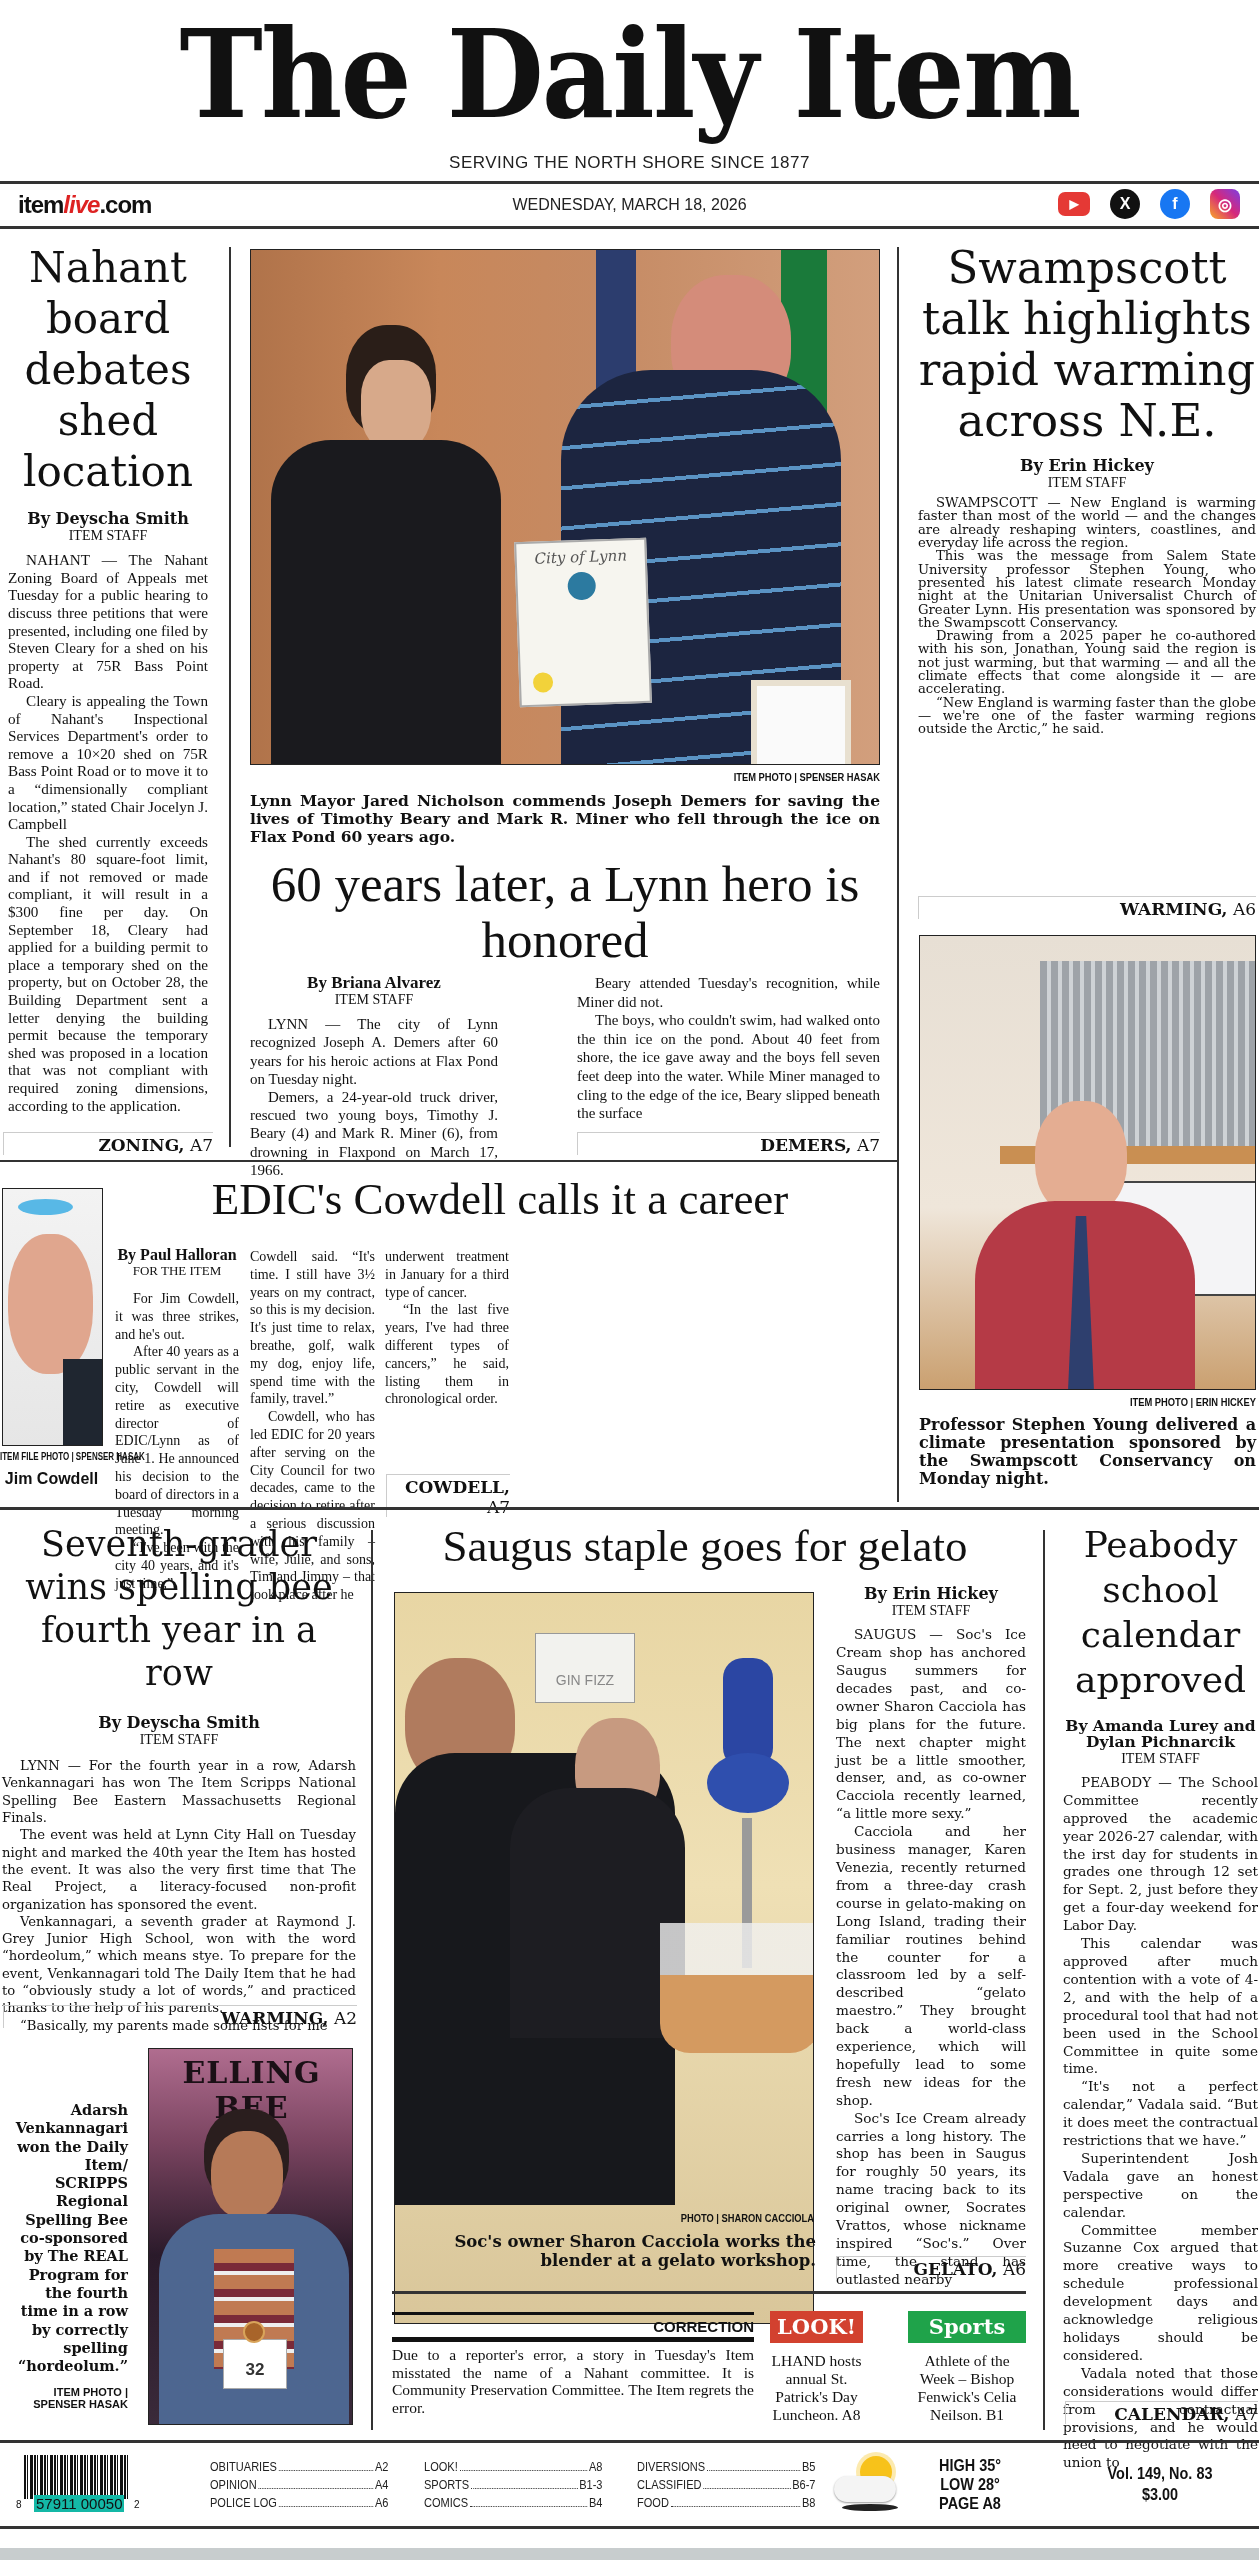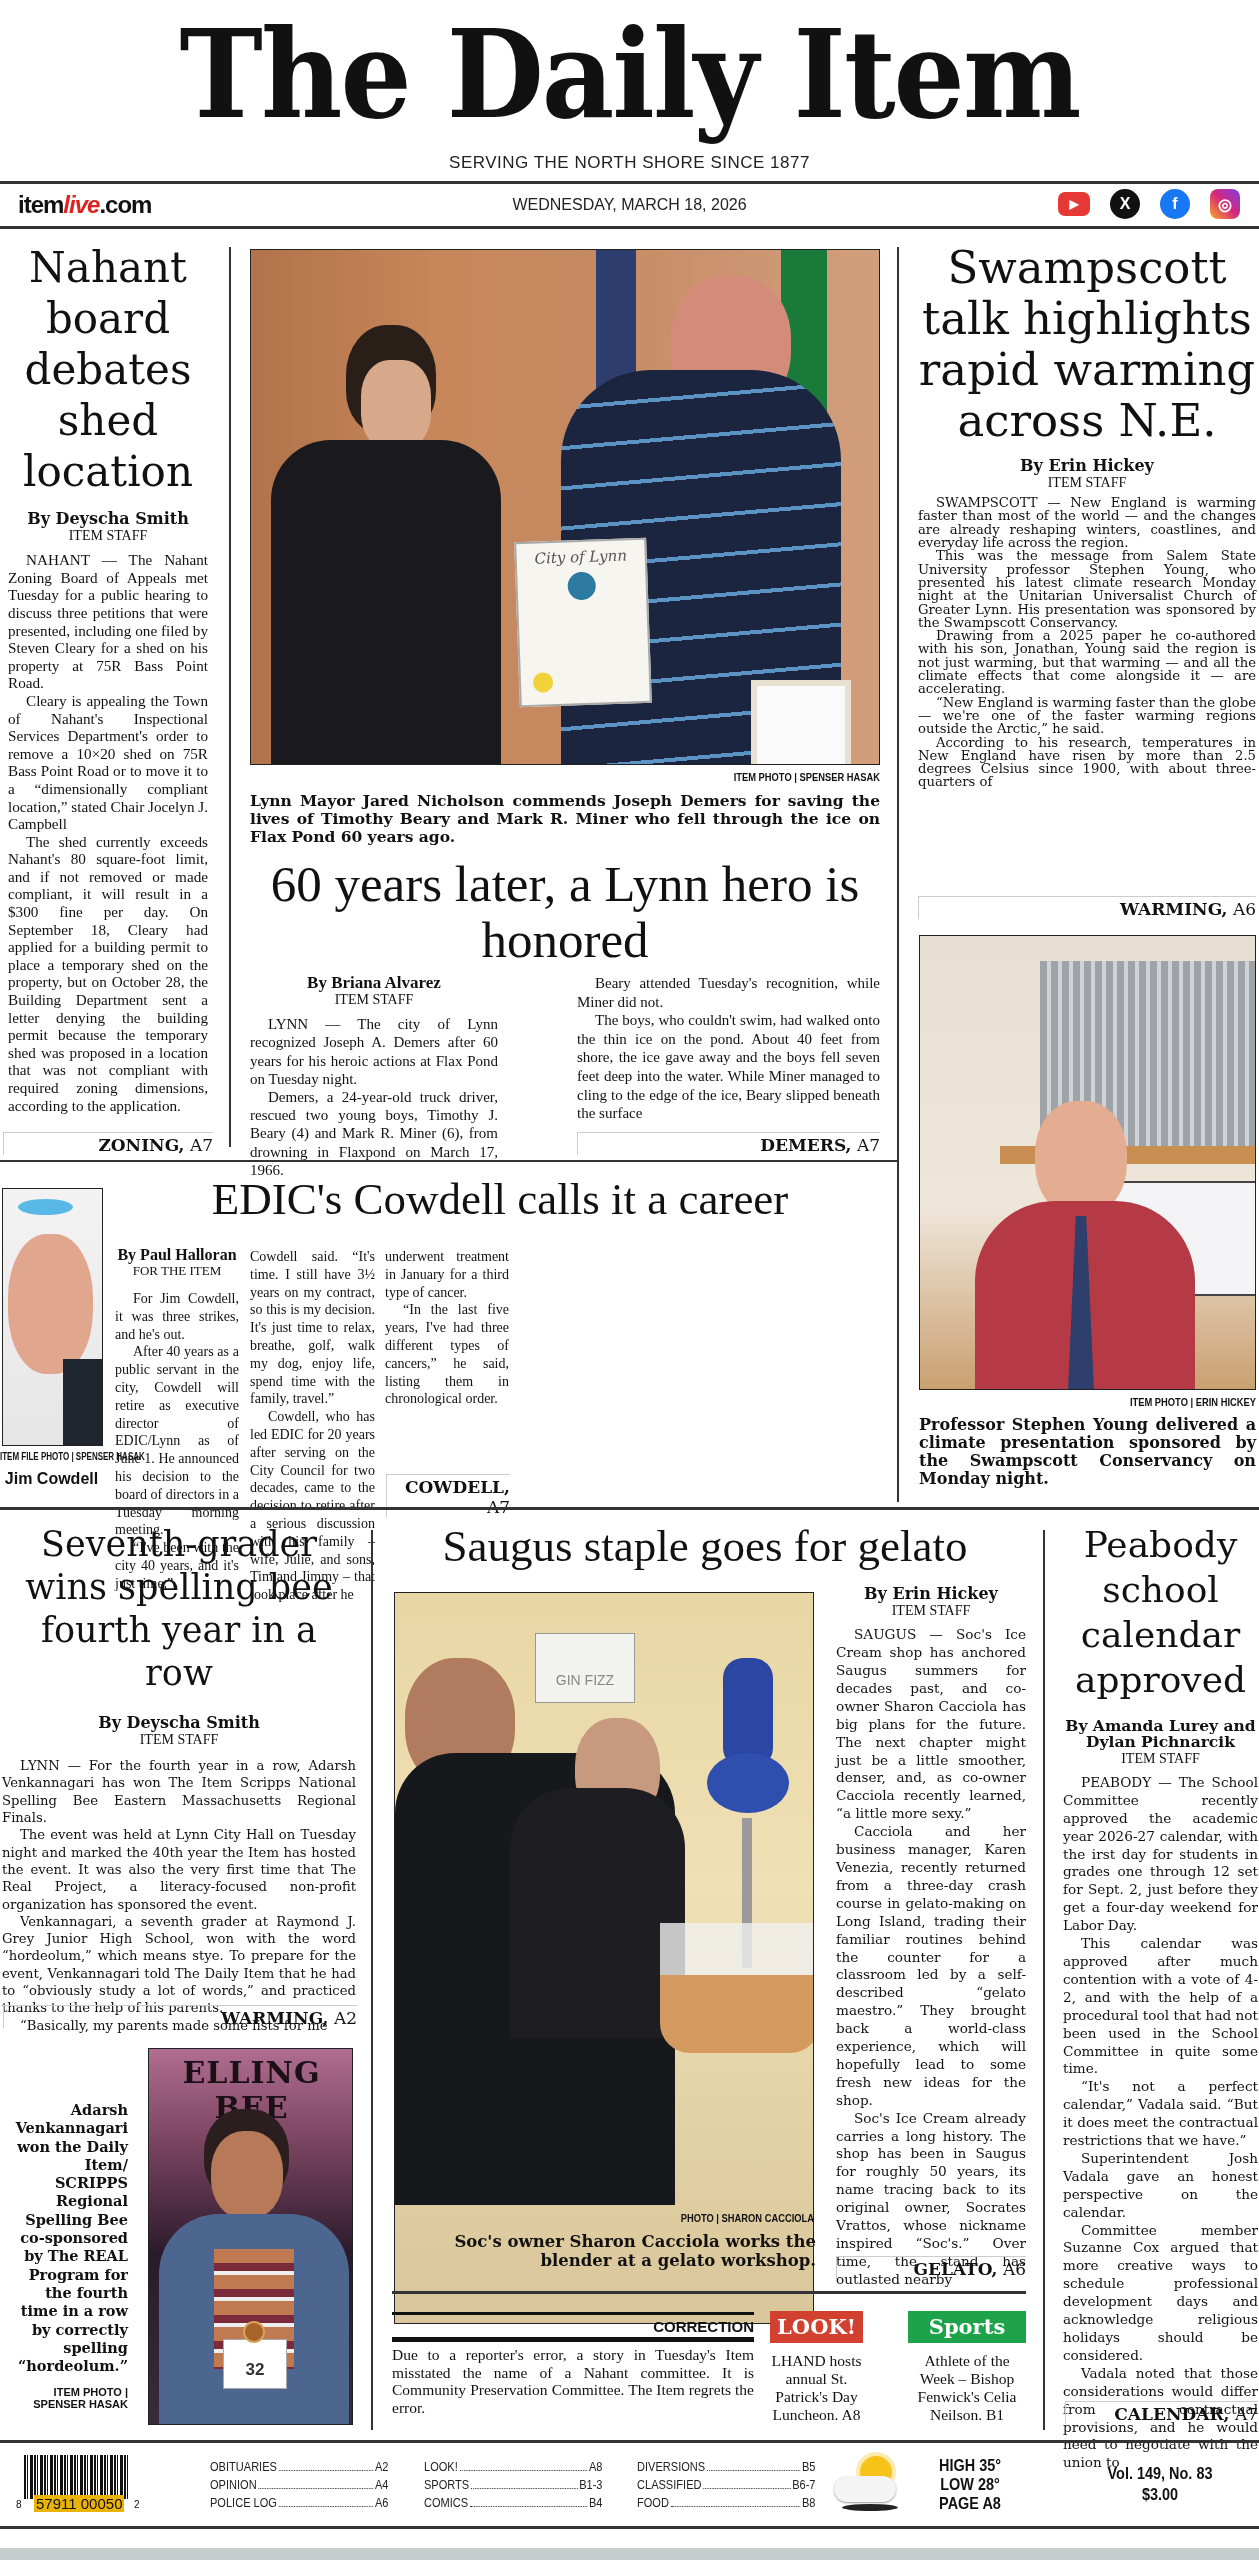--- a/index.html
+++ b/index.html
@@ -118,21 +118,20 @@
 
 <div class="abs" style="left:918px; top:242px; width:338px;">
   <div class="hed" style="font-size:45px; line-height:51px;">Swampscott talk highlights rapid warming across N.E.</div>
   <div class="byline" style="margin-top:12px;">By Erin Hickey</div>
   <div class="staff">ITEM STAFF</div>
   <div class="body serif" style="margin-top:6px; font-family:'DejaVu Serif',serif; font-size:13.2px; line-height:13.3px;">
     <p>SWAMPSCOTT — New England is warming faster than most of the world — and the changes are already reshaping winters, coastlines, and everyday life across the region.</p>
     <p>This was the message from Salem State University professor Stephen Young, who presented his latest climate research Monday night at the Unitarian Universalist Church of Greater Lynn. His presentation was sponsored by the Swampscott Conservancy.</p>
     <p>Drawing from a 2025 paper he co-authored with his son, Jonathan, Young said the region is not just warming, but that warming — and all the climate effects that come alongside it — are accelerating.</p>
     <p>“New England is warming faster than the globe — we're one of the faster warming regions outside the Arctic,” he said.</p>
-    <p>According to his research, temperatures in New England have risen by more than 2.5 degrees Celsius since 1900, with about three-quarters of</p>
   </div>
 </div>
 <div class="abs jump" style="left:918px; top:896px; width:338px;"><b>WARMING,</b> <span>A6</span></div>
 <div class="abs photo" style="left:919px; top:935px; width:337px; height:455px; background:linear-gradient(180deg,#e7dfd4 0%,#efe6da 60%,#caa070 100%);">
   <div class="abs" style="left:120px; top:25px; width:217px; height:190px; background:repeating-linear-gradient(90deg,#9ea3a8 0 7px,#cfd3d6 7px 11px);"></div>
   <div class="abs" style="left:80px; top:210px; width:257px; height:18px; background:#c98f52;"></div>
   <div class="abs" style="left:180px; top:245px; width:157px; height:115px; background:#f4f4f6; border:2px solid #444;"></div>
   <div class="abs" style="left:115px; top:165px; width:92px; height:115px; border-radius:45%; background:#e4ad92;"></div>
   <div class="abs" style="left:55px; top:265px; width:220px; height:190px; border-radius:80px 80px 0 0; background:#b53a46;"></div>
   <div class="abs" style="left:148px; top:280px; width:26px; height:175px; background:#2e3f6e; clip-path:polygon(30% 0,70% 0,100% 100%,0 100%);"></div>
@@ -248,21 +247,21 @@
     <p>Committee member Suzanne Cox argued that more creative ways to schedule professional development days and acknowledge religious holidays should be considered.</p>
     <p>Vadala noted that those considerations would differ from contractual provisions, and he would need to negotiate with the union to</p>
   </div>
 </div>
 <div class="abs jump" style="left:1065px; top:2401px; width:193px;"><b>CALENDAR,</b> <span>A7</span></div>
 
 <div class="abs rule-h" style="left:0; top:2440px; width:1259px; height:3px;"></div>
 <div class="abs" style="left:16px; top:2455px; width:120px; height:60px;">
   <div style="position:absolute; left:8px; top:0; width:106px; height:44px; background:repeating-linear-gradient(90deg,#111 0 2px,#fff 2px 3px,#111 3px 4px,#fff 4px 6px,#111 6px 9px,#fff 9px 10px);"></div>
   <span style="position:absolute; left:0; top:44px; font-family:'Liberation Sans',sans-serif; font-size:10px;">8</span>
-  <span style="position:absolute; left:18px; top:40px; font-family:'Liberation Sans',sans-serif; font-size:15px; background:#eab308; padding:0 2px;">57911 00050</span>
+  <span style="position:absolute; left:18px; top:40px; font-family:'Liberation Sans',sans-serif; font-size:15px; background:#14b8a6; padding:0 2px;">57911 00050</span>
   <span style="position:absolute; left:118px; top:44px; font-family:'Liberation Sans',sans-serif; font-size:10px;">2</span>
 </div>
 
 <div class="abs toc" style="left:210px; top:2458px;">
   <div class="toc-row">
       <span class="lbl">OBITUARIES</span>
       <span class="dots"></span>
       <span class="pg">A2</span>
     </div>
   <div class="toc-row">

